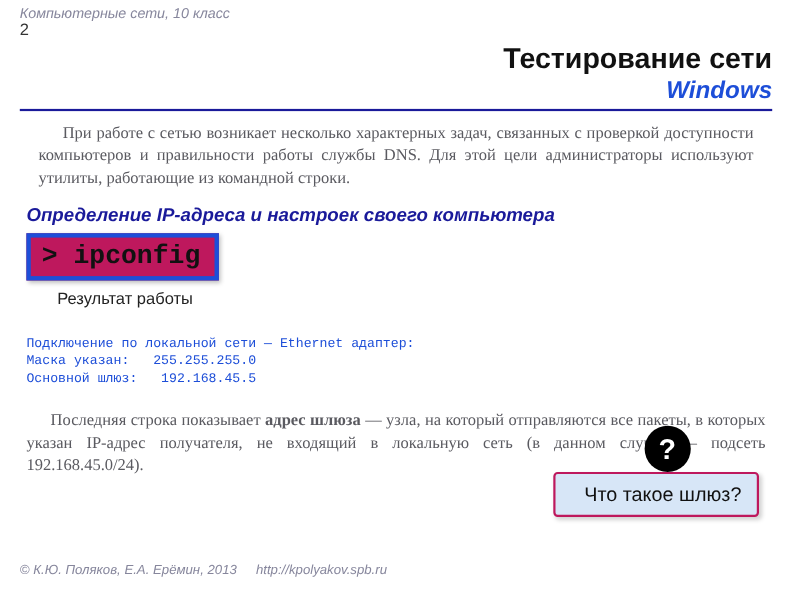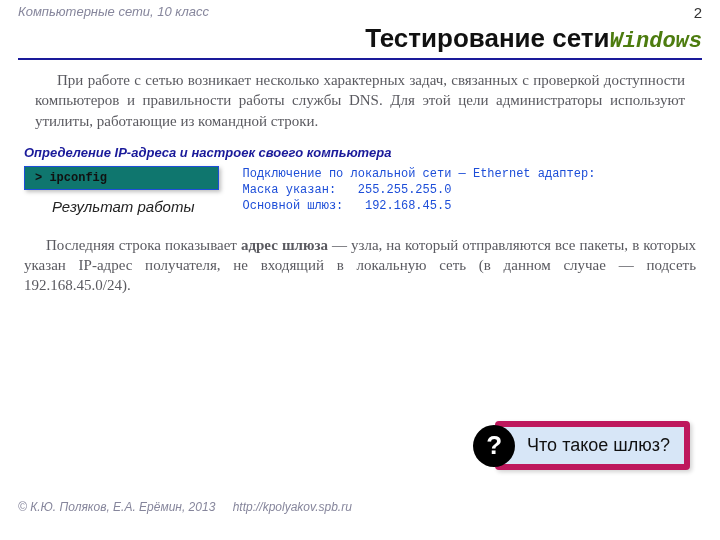--- a/index.html
+++ b/index.html
@@ -1,15 +1,15 @@
 <!DOCTYPE html>
 <html><head>
 <meta charset="utf-8">
 <style>
-  * { box-sizing: border-box; }
+  * { box-sizing: border-box; flex-direction: column; }
   html, body { margin: 0; padding: 0; }
   body {
     width: 720px;
     height: 540px;
     font-family: Arial, Helvetica, sans-serif;
     background: #ffffff;
     position: relative;
     overflow: hidden;
   }
   .header-row {
@@ -36,74 +36,72 @@
   .page-title {
     font-size: 26px;
     font-weight: bold;
     color: #111;
     margin: 0;
   }
   .os-label {
     font-size: 22px;
     font-weight: bold;
     font-style: italic;
-    color: #4d7c0f;
-    font-family: Liberation Mono, monospace;
+    color: #1d4ed8;
   }
   .hr {
     margin: 4px 18px 10px 18px;
     height: 2px;
     background: #1a1a9a;
   }
   .para1 {
     padding: 0 35px;
     font-family: Georgia, 'Times New Roman', serif;
     font-size: 15px;
     color: #5a5a60;
     line-height: 1.35;
     text-align: justify;
   }
   .para1 .indent { display:inline-block; width: 22px; }
   .subhead {
     padding: 14px 24px 6px 24px;
-    font-size: 13px;
+    font-size: 17px;
     font-weight: bold;
     font-style: italic;
     color: #1a1a9a;
   }
   .cmd-row {
     display: flex;
     align-items: flex-start;
     padding: 0 24px;
     gap: 24px;
   }
   .cmd-box {
-    background: #0f766e;
-    border: 1px solid #1d4ed8;
+    background: #be185d;
+    border: 4px solid #1d4ed8;
     box-shadow: 2px 2px 4px rgba(0,0,0,0.25);
     padding: 4px 10px;
     font-family: 'Courier New', monospace;
-    font-size: 12px;
+    font-size: 24px;
     font-weight: bold;
     color: #111;
     white-space: nowrap;
   }
   .result-block {
     flex: 1;
     font-family: 'Courier New', monospace;
     font-size: 12px;
     color: #1d4ed8;
     line-height: 1.35;
     padding-top: 0px;
   }
   .result-block .ln { white-space: pre; }
   .result-label {
     padding: 8px 24px 0 28px;
     font-size: 15px;
-    font-style: italic;
     color: #222;
   }
   .para2 {
     margin-top: 20px;
     padding: 0 24px;
     font-family: Georgia, 'Times New Roman', serif;
     font-size: 15px;
     color: #5a5a60;
     line-height: 1.35;
     text-align: justify;
@@ -126,32 +124,32 @@
     font-size: 26px;
     font-weight: bold;
     display: flex;
     align-items: center;
     justify-content: center;
     z-index: 2;
     position: relative;
   }
   .q-bubble {
     background: #d7e6f7;
-    border: 6px solid #be185d;
+    border: 2px solid #be185d;
     border-radius: 4px;
     padding: 8px 14px 8px 26px;
     margin-left: -20px;
     font-size: 18px;
     color: #111;
     box-shadow: 2px 2px 4px rgba(0,0,0,0.18);
   }
   .footer {
     position: absolute;
     left: 18px;
-    bottom: 26px;
+    bottom: 15px;
     font-size: 12px;
     font-style: italic;
   }
   .footer .auth { color: #86869c; }
   .footer .url { color: #86869c; margin-left: 14px; }
 </style>
 </head>
 <body>
 
 <div class="header-row">

